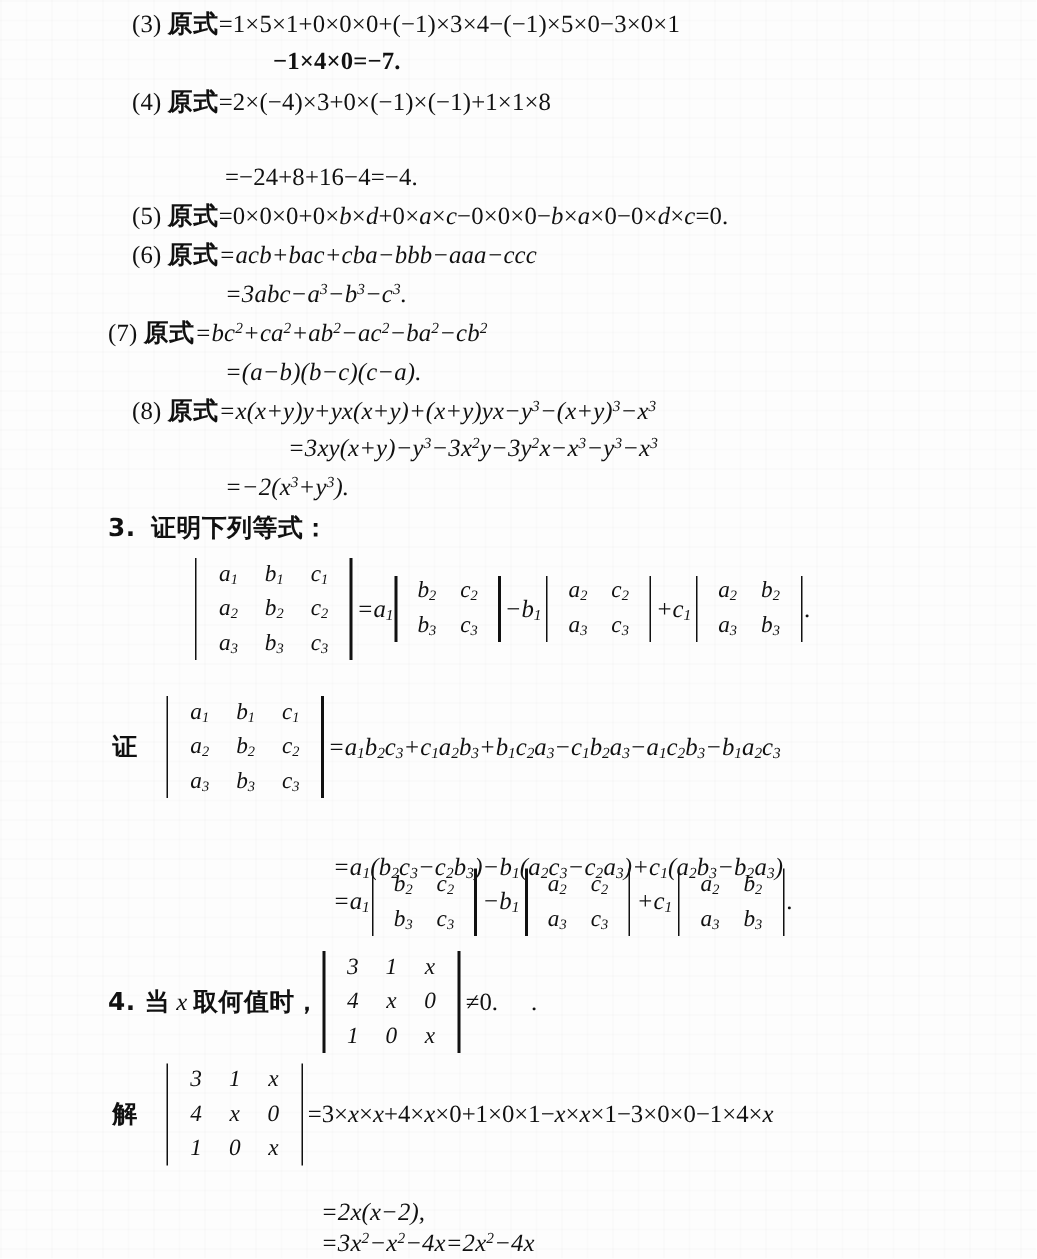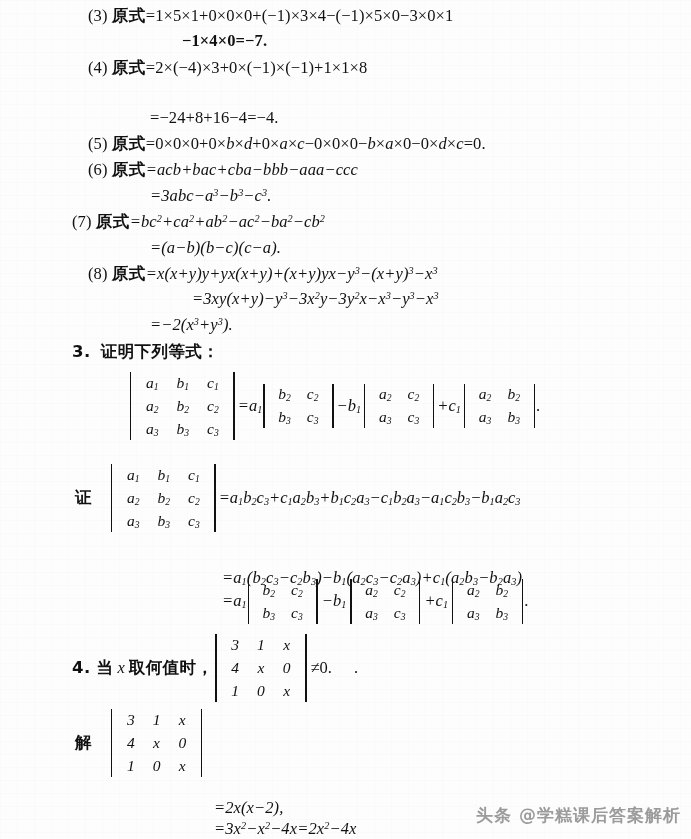--- a/index.html
+++ b/index.html
@@ -363,22 +363,22 @@
               <td>0</td>
             </tr>
         <tr>
               <td>1</td>
               <td>0</td>
               <td><i>x</i></td>
             </tr>
       </tbody>
         </table>
     </span>
+    <span style="font-size:16.5px; margin-left:2px;">=3×<i>x</i>×<i>x</i>+4×<i>x</i>×0+1×0×1−<i>x</i>×<i>x</i>×1−3×0×0−1×4×<i>x</i></span>
   </div>
 
   <div class="ln it" style="left:214px; top:781px;margin-top:40px;">
     =3<i>x</i><sup>2</sup>−<i>x</i><sup>2</sup>−4<i>x</i>=2<i>x</i><sup>2</sup>−4<i>x</i>
   </div>
   <div class="ln it" style="left:214px; top:800px;">=2x(x−2),</div>
 
-  <div class="watermark">头条 @学糕课后答案解析</div>
 
 </div>
 
 </body></html>

